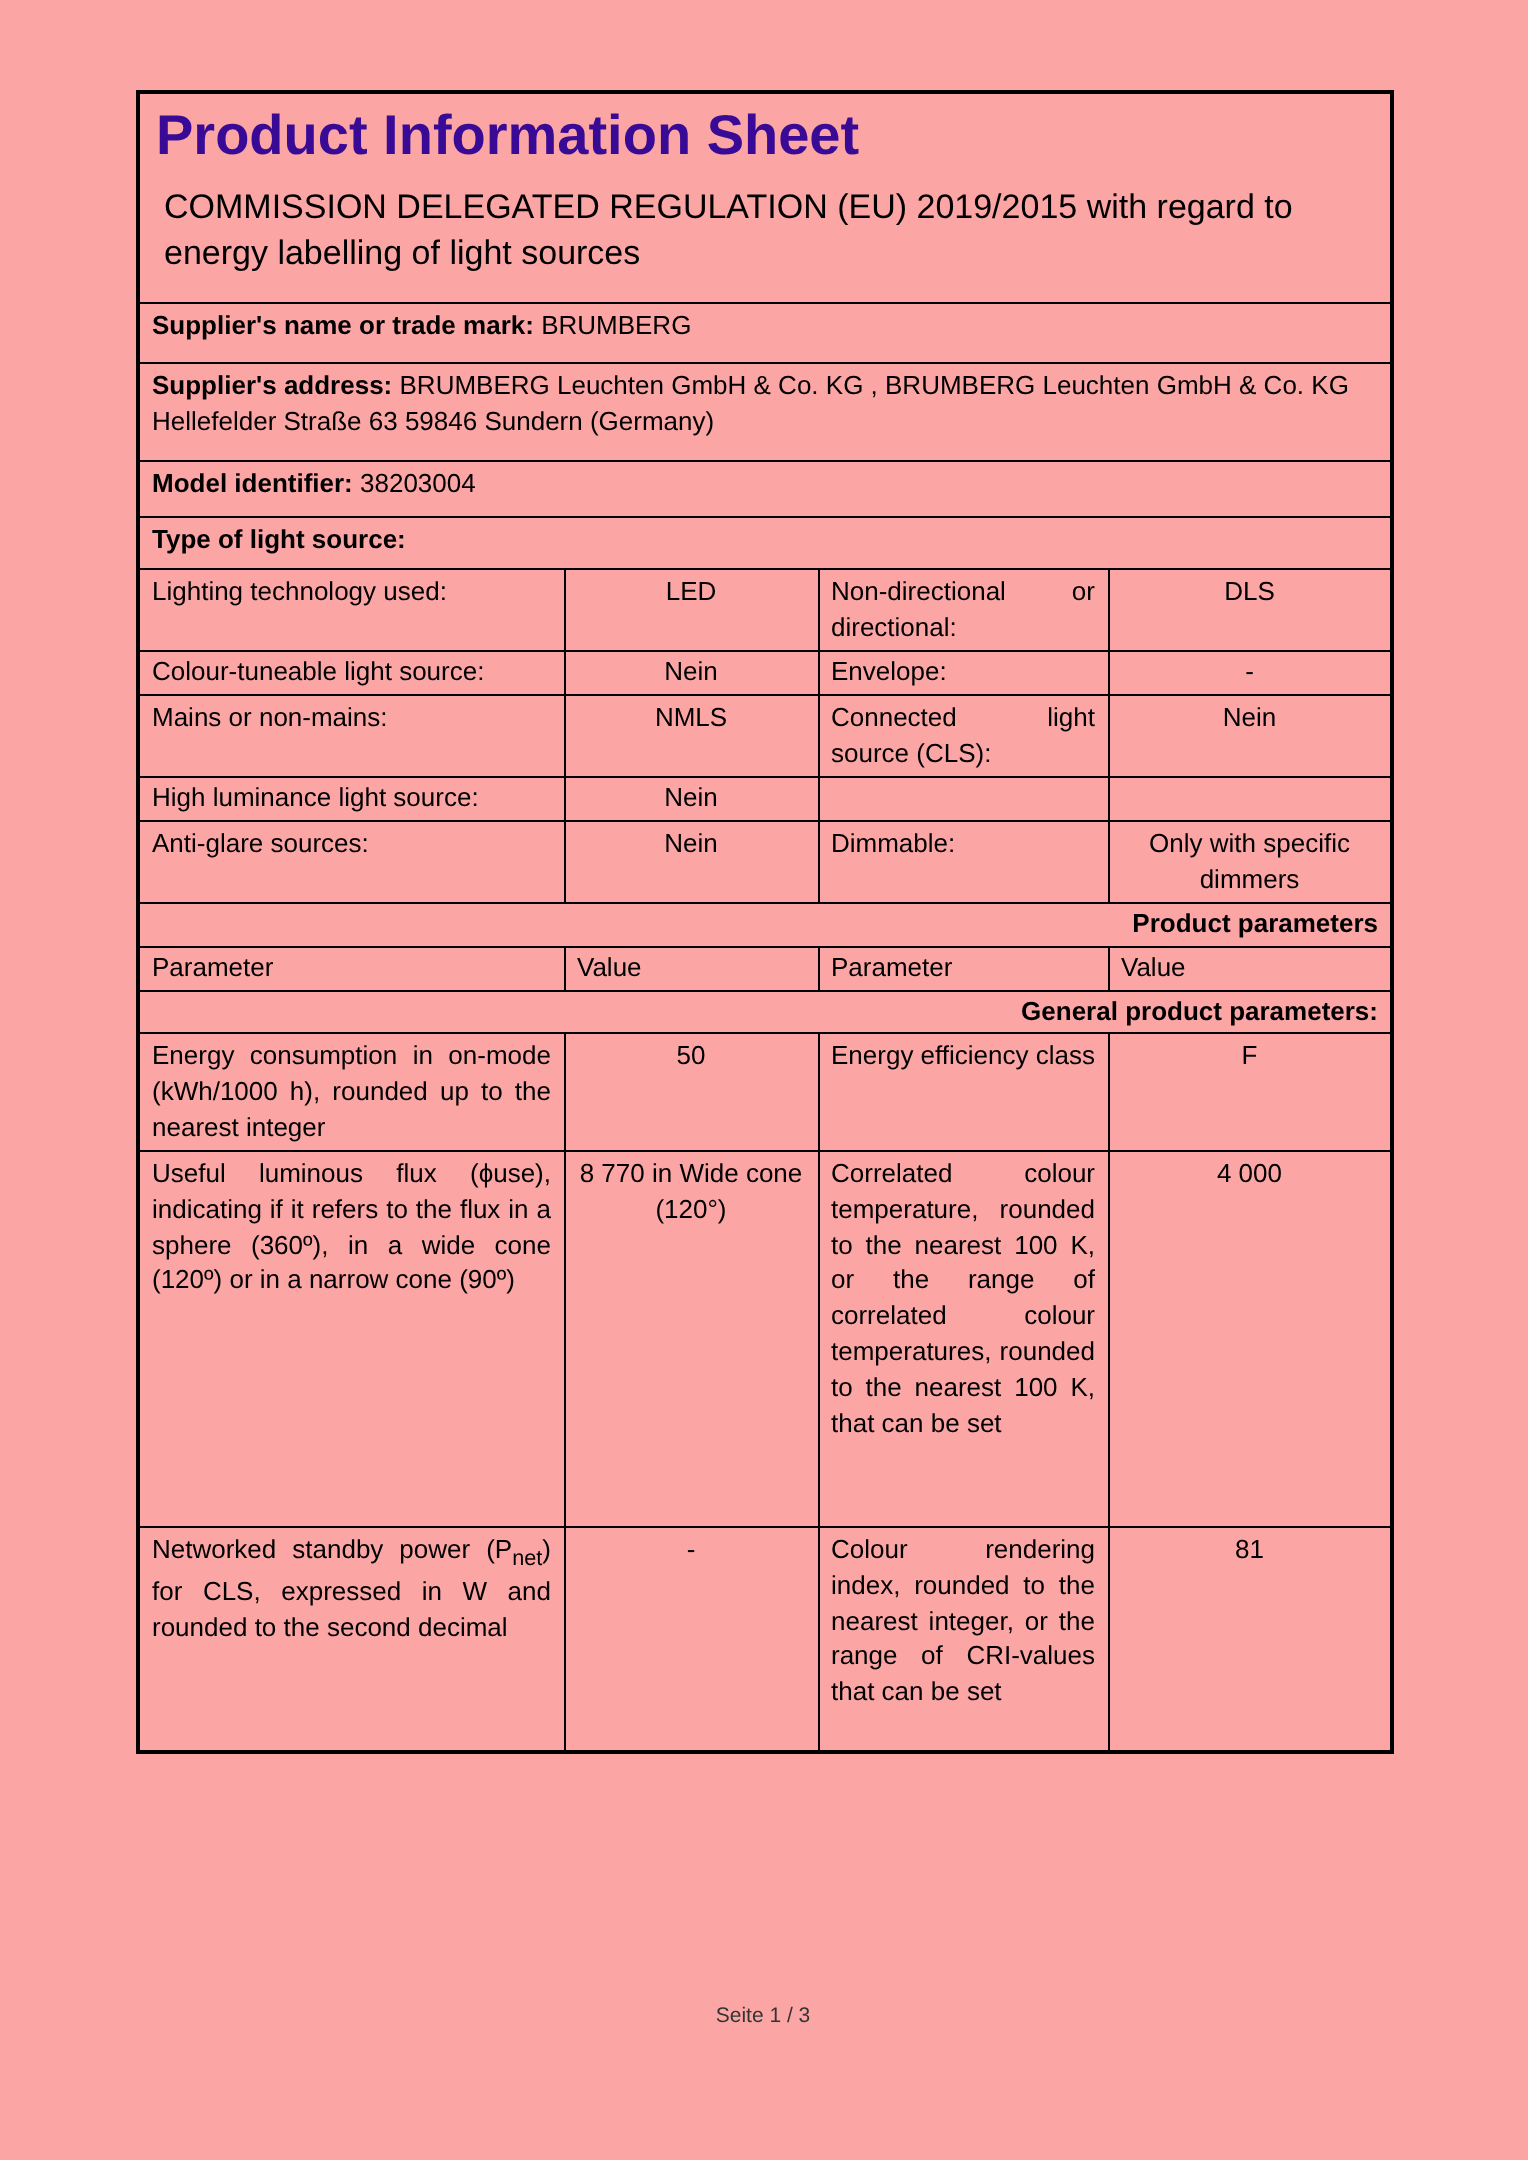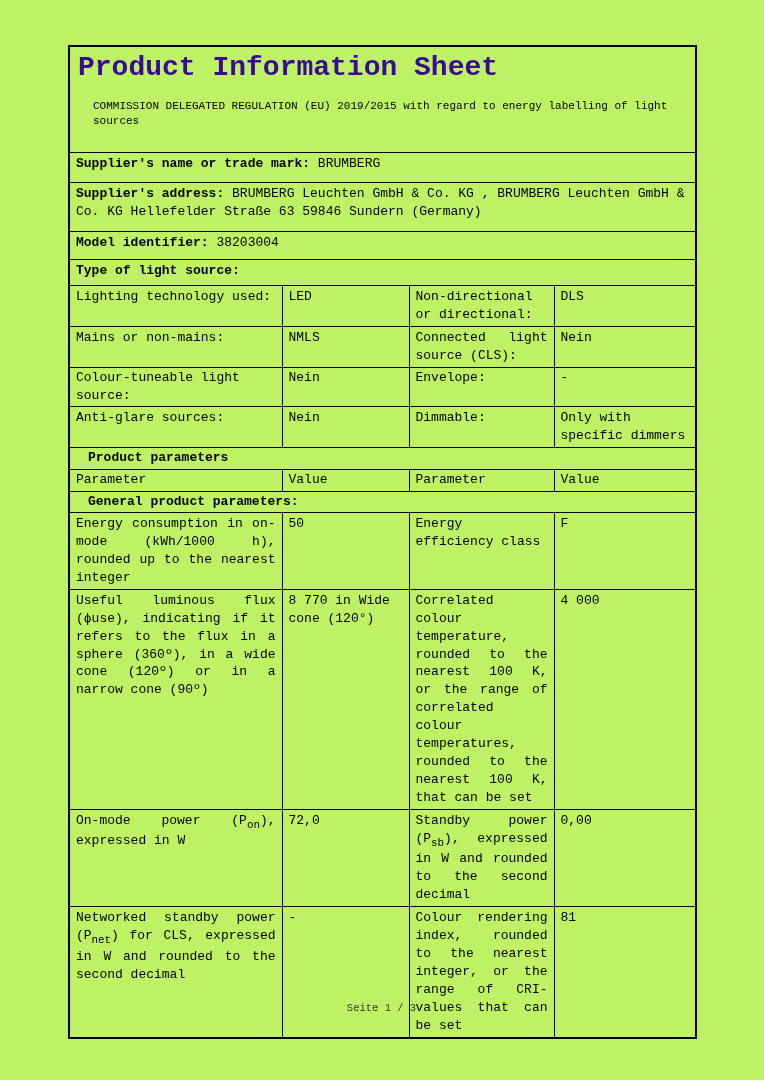--- a/index.html
+++ b/index.html
@@ -1,28 +1,28 @@
 <!DOCTYPE html>
 <html><head>
 <meta charset="utf-8">
 <style>
   html,body{margin:0;padding:0;background:#ffffff;}
   body{width:764px;height:1080px;font-family:"Liberation Sans",sans-serif;color:#000;}
-  .sheet{position:relative;width:764px;height:1080px;background:#bef264;overflow:hidden;font-family:Liberation Mono, monospace;}
+  .sheet{position:relative;width:764px;height:1080px;background:#fca5a5;overflow:hidden;}
   table.doc{position:absolute;left:68px;top:45px;width:627px;border-collapse:collapse;
     table-layout:fixed;border:2px solid #000;}
   td{border:1px solid #000;padding:2px 6px;vertical-align:top;font-size:13px;line-height:1.38;
     overflow:hidden;word-wrap:break-word;}
   td.titleCell{padding:4px 8px 8px 8px;}
   .titleCell h1{margin:2px 0 8px 0;font-size:28px;line-height:1.1;color:#380A96;font-weight:bold;}
-  .titleCell p{margin:15px;font-size:11px;}
+  .titleCell p{margin:4px;font-size:17px;}
   .b{font-weight:bold;}
-  .v{}
+  .v{text-align:center;}
   .j{text-align:justify;}
-  .hdrC{text-align:left;font-weight:bold;padding-left:18px;}
+  .hdrC{text-align:right;font-weight:bold;padding-left:18px;}
   .tight{padding-top:1px;padding-bottom:1px;}
   .footer{position:absolute;left:68px;top:1002px;width:627px;text-align:center;
     font-size:10.5px;color:#333;}
 </style>
 </head>
 <body>
 
 <div class="sheet">
   <table class="doc">
     <colgroup>
@@ -64,31 +64,37 @@
     <tr style="height:26px">
       <td colspan="4" class="b">Type of light source:</td>
     </tr>
 
     <tr style="height:41px">
       <td class="j">Lighting technology used:</td>
       <td class="v">LED</td>
       <td class="j">Non-directional or directional:</td>
       <td class="v">DLS</td>
     </tr>
+    <tr style="height:22px">
+      <td class="tight">Colour-tuneable light source:</td>
+      <td class="v tight">Nein</td>
+      <td class="tight">Envelope:</td>
+      <td class="v tight">-</td>
+    </tr>
     <tr style="height:41px">
       <td class="j">Mains or non-mains:</td>
       <td class="v">NMLS</td>
       <td class="j">Connected light source (CLS):</td>
       <td class="v">Nein</td>
     </tr>
     <tr style="height:22px">
-      <td class="tight">Colour-tuneable light source:</td>
+      <td class="tight">High luminance light source:</td>
       <td class="v tight">Nein</td>
-      <td class="tight">Envelope:</td>
-      <td class="v tight">-</td>
+      <td class="tight"></td>
+      <td class="tight"></td>
     </tr>
     <tr style="height:41px">
       <td class="j">Anti-glare sources:</td>
       <td class="v">Nein</td>
       <td class="j">Dimmable:</td>
       <td class="v">Only with specific dimmers</td>
     </tr>
 
     <tr style="height:22px">
       <td colspan="4" class="hdrC tight">Product parameters</td>
@@ -110,26 +116,20 @@
       <td class="v">50</td>
       <td class="j">Energy efficiency class</td>
       <td class="v">F</td>
     </tr>
     <tr style="height:188px">
       <td class="j">Useful luminous flux (ϕuse), indicating if it refers to the flux in a sphere (360º), in a wide cone (120º) or in a narrow cone (90º)</td>
       <td class="v">8 770 in Wide cone (120°)</td>
       <td class="j">Correlated colour temperature, rounded to the nearest 100 K, or the range of correlated colour temperatures, rounded to the nearest 100 K, that can be set</td>
       <td class="v">4 000</td>
     </tr>
-    <tr style="height:77px">
-      <td class="j">On-mode power (P<sub>on</sub>), expressed in W</td>
-      <td class="v">72,0</td>
-      <td class="j">Standby power (P<sub>sb</sub>), expressed in W and rounded to the second decimal</td>
-      <td class="v">0,00</td>
-    </tr>
     <tr style="height:113px">
       <td class="j">Networked standby power (P<sub>net</sub>) for CLS, expressed in W and rounded to the second decimal</td>
       <td class="v">-</td>
       <td class="j">Colour rendering index, rounded to the nearest integer, or the range of CRI-values that can be set</td>
       <td class="v">81</td>
     </tr>
   </tbody>
     </table>
 
   <div class="footer">Seite 1 / 3</div>

